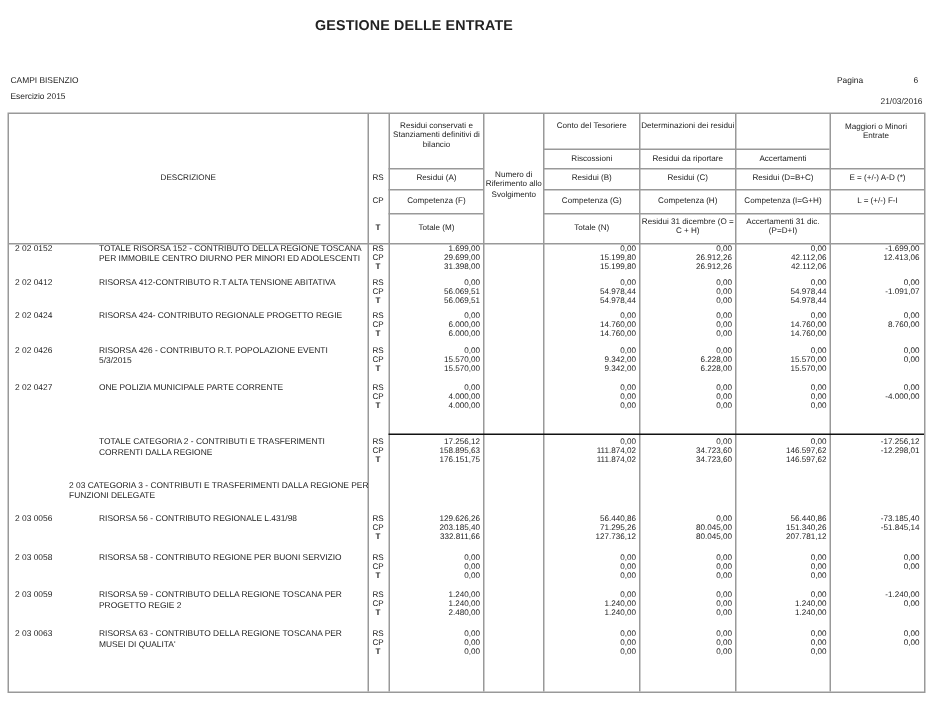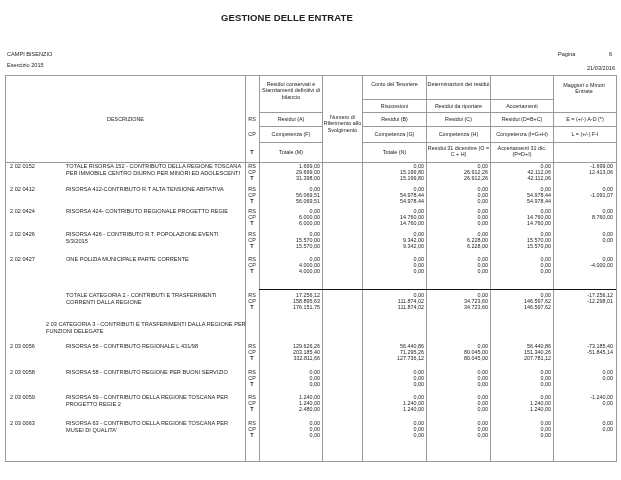--- a/index.html
+++ b/index.html
@@ -1,17 +1,17 @@
 <!DOCTYPE html>
 <html><head>
 <meta charset="utf-8">
 <style>
   html, body { margin:0; padding:0; background:#fff; }
   body { width:621px; height:480px; position:relative; overflow:hidden; font-family:"Liberation Sans", sans-serif; color:#222; }
-  .title { position:absolute; top:12px; left:11px; width:552px; text-align:center; font-weight:bold; font-size:9.5px; letter-spacing:0.1px; }
+  .title { position:absolute; top:12px; left:0; width:552px; text-align:center; font-weight:bold; font-size:9.5px; letter-spacing:0.1px; }
   .ente { position:absolute; top:51px; left:7px; font-size:5.6px; }
   .eserc { position:absolute; top:62px; left:7px; font-size:5.6px; }
   .pag-lbl { position:absolute; top:51px; left:558px; font-size:5.6px; }
   .pag-num { position:absolute; top:51px; left:609px; font-size:5.6px; }
   .date { position:absolute; top:65px; right:6px; font-size:5.6px; }
   .tbl { position:absolute; left:5px; top:75px; width:612px; height:387px; border:1px solid #999; box-sizing:border-box; }
   .hline, .vline { position:absolute; background:#999; }
   .hdr-text { position:absolute; font-size:5.4px; text-align:center; line-height:6.4px; }
   .row-code { position:absolute; font-size:5.6px; left:4px; }
   .row-desc { position:absolute; font-size:5.6px; line-height:7px; left:60px; width:175px; }

